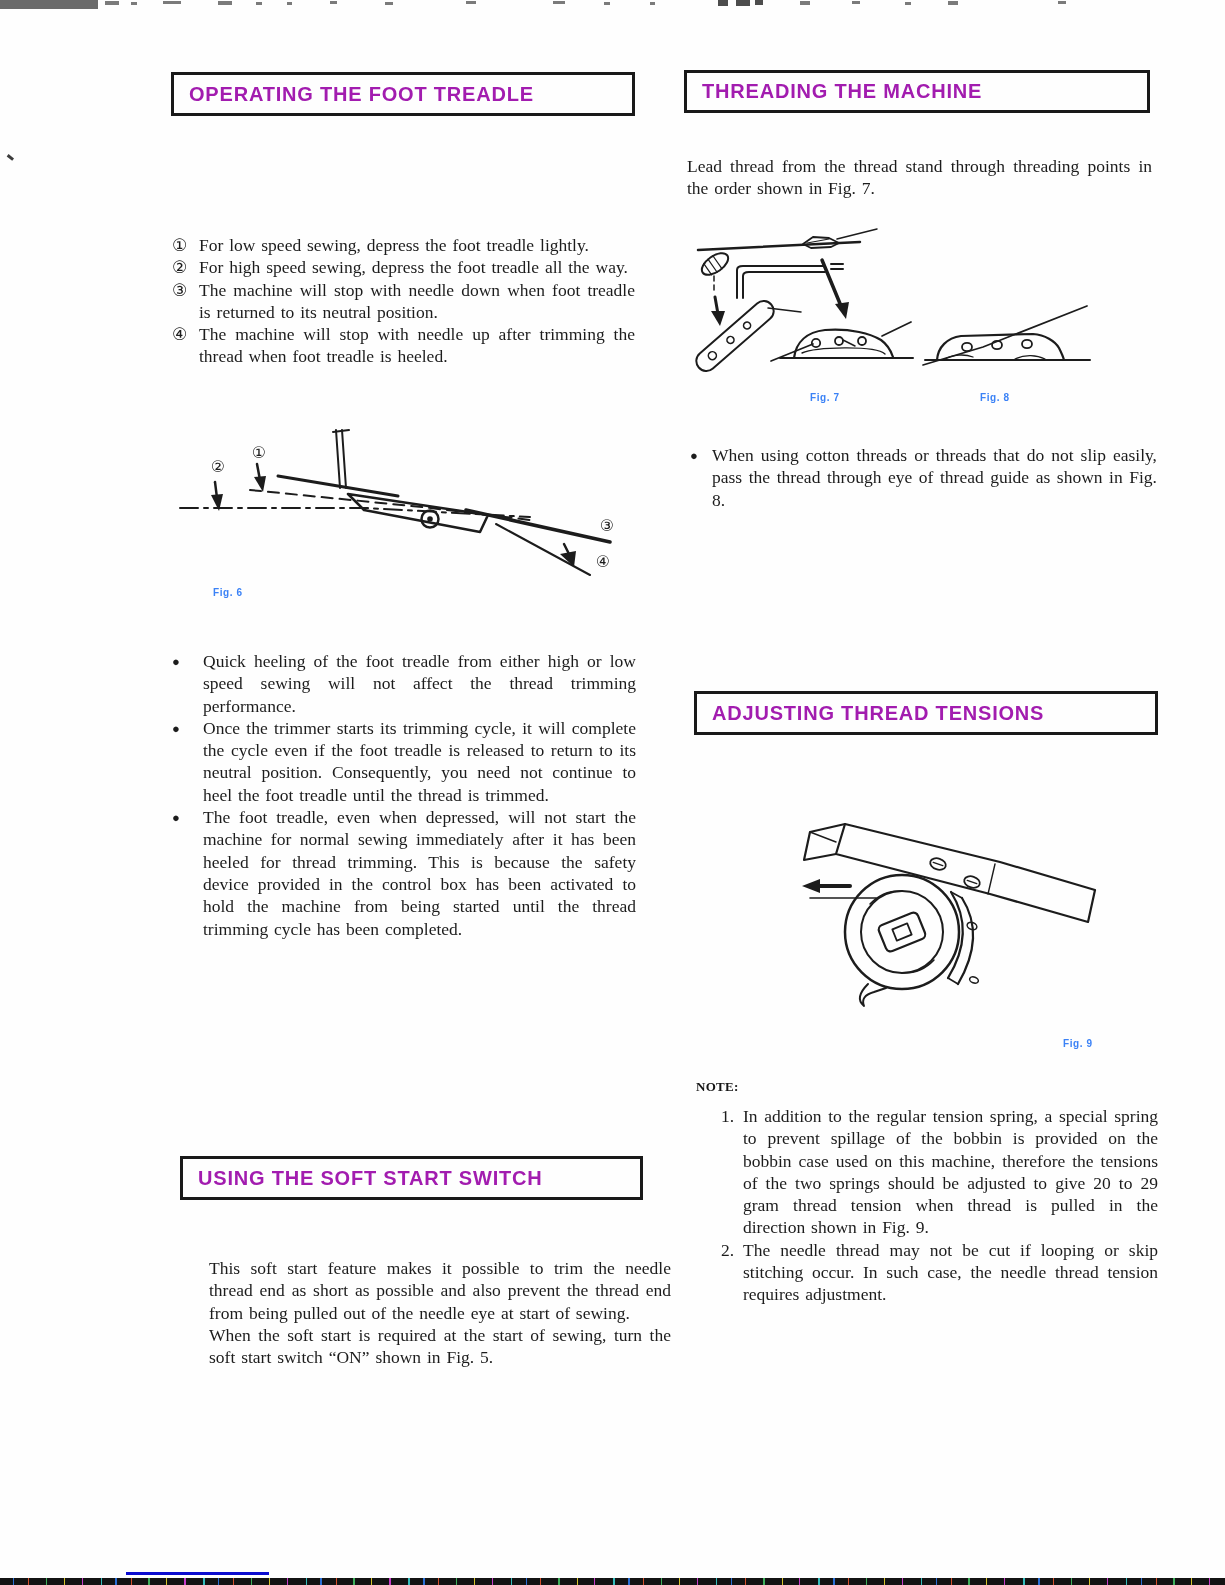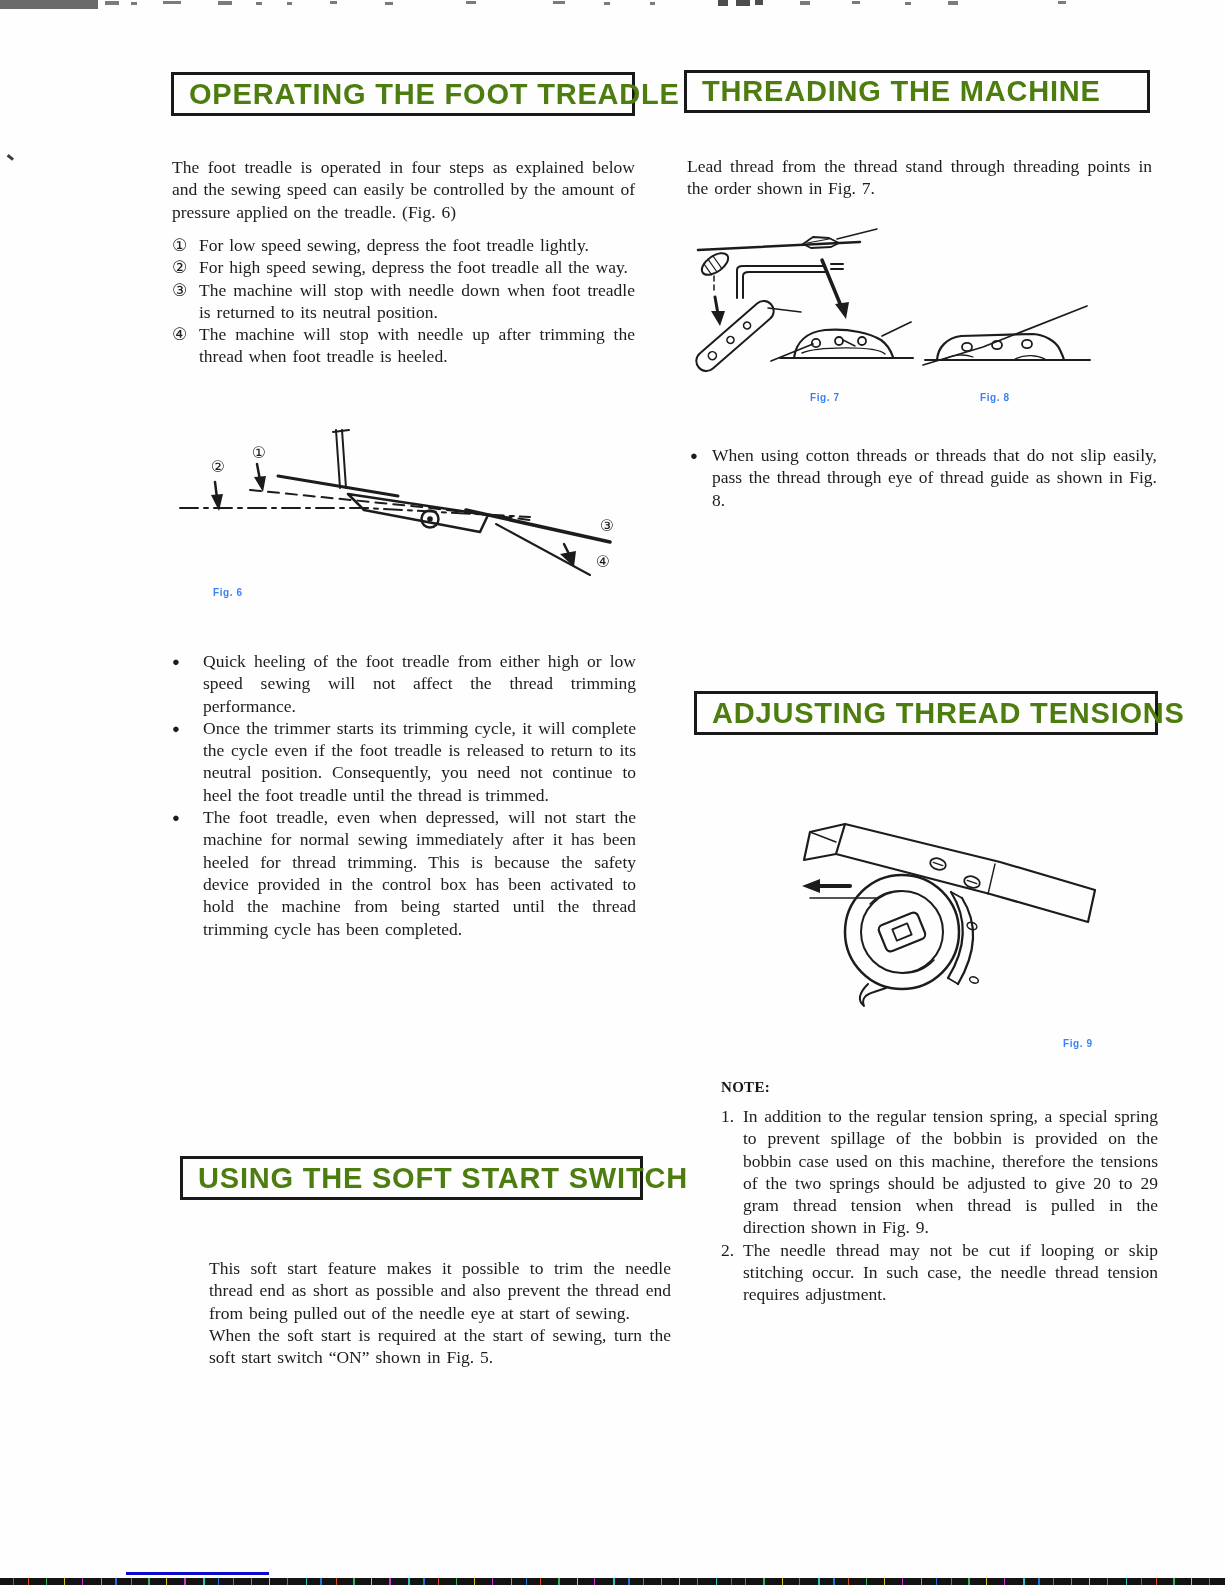--- a/index.html
+++ b/index.html
@@ -1,33 +1,33 @@
 <!DOCTYPE html>
 <html><head>
 <meta charset="utf-8">
 <title>Document</title>
 <style>
   html,body{margin:0;padding:0;background:#ffffff;}
   .page{position:relative;width:1225px;height:1585px;background:#fefefe;overflow:hidden;
         font-family:"Liberation Serif", serif;color:#1c1c1c;}
   .headbox{position:absolute;box-sizing:border-box;border:3px solid #191919;display:flex;align-items:center;
            padding-left:15px;font-family:"Liberation Sans", sans-serif;font-weight:bold;
-           font-size:29px;letter-spacing:0.8px;color:#4d7c0f;white-space:nowrap;text-align:center;}
+           font-size:20px;letter-spacing:0.8px;color:#a21caf;white-space:nowrap;text-align:center;}
   .para{position:absolute;text-align:justify;font-size:17.5px;line-height:22.3px;word-spacing:1.5px;}
   .para p{margin:0;}
   .hl{position:absolute;display:flex;flex-direction:column;font-size:17.5px;line-height:22.3px;word-spacing:1.5px;}
   .row{display:flex;align-items:flex-start;}
   .mark{flex:0 0 27px;font-family:"DejaVu Sans", sans-serif;font-size:17px;line-height:22.3px;}
   .bdot{flex:0 0 31px;font-size:13px;line-height:22.3px;padding-top:1px;}
   .ndot{flex:0 0 22px;font-size:13px;line-height:22.3px;padding-top:1px;}
   .num{flex:0 0 22px;}
   .rtxt{flex:1;text-align:justify;}
   .figlabel{position:absolute;font-family:"Liberation Sans", sans-serif;font-weight:bold;
             font-size:10px;letter-spacing:0.6px;color:#3b82f6;}
-  .notehead{position:absolute;font-weight:bold;font-size:15px;letter-spacing:0.3px;color:#151515;margin-left:25px;}
+  .notehead{position:absolute;font-weight:bold;font-size:13px;letter-spacing:0.3px;color:#151515;}
   .figsvg{position:absolute;}
   .dash{position:absolute;background:#7b7b7b;}
   .dashdark{position:absolute;background:#4d4d4d;}
   .topbar{position:absolute;left:0;top:0;width:98px;height:9px;background:#6b6b6b;}
   .grave{position:absolute;left:7px;top:156px;width:7px;height:2.5px;background:#3d3d3d;transform:rotate(38deg);}
   .blueline{position:absolute;left:126px;top:1572px;width:143px;height:2.5px;background:#0b0bcf;}
   .botbar{position:absolute;left:0;top:1578px;width:1225px;height:7px;
     background:repeating-linear-gradient(90deg,
       #131313 0 13px, #2a6fd6 13px 14.5px, #131313 14.5px 28px, #d64f2a 28px 29px,
       #131313 29px 46px, #3fae5a 46px 47.5px, #131313 47.5px 64px, #d6c32a 64px 65px,
@@ -61,21 +61,20 @@
   <div class="dash" style="left:852px;top:1px;width:8px;height:3px;"></div>
   <div class="dash" style="left:905px;top:2px;width:6px;height:3px;"></div>
   <div class="dash" style="left:948px;top:1px;width:10px;height:4px;"></div>
   <div class="dash" style="left:1058px;top:1px;width:8px;height:3px;"></div>
   <div class="grave"></div>
 
   <div class="headbox" style="left:171px;top:72px;width:464px;height:44px;">
     <span>OPERATING THE FOOT TREADLE</span>
   </div>
 
-  <div class="para" style="left:172px;top:156px;width:463px;">The foot treadle is operated in four steps as explained below and the sewing speed can easily be controlled by the amount of pressure applied on the treadle. (Fig. 6)</div>
 
   <div class="hl" style="left:172px;top:234px;width:463px;">
     <div class="row">
       <span class="mark">①</span>
       <span class="rtxt">For low speed sewing, depress the foot treadle lightly.</span>
     </div>
     <div class="row">
       <span class="mark">②</span>
       <span class="rtxt">For high speed sewing, depress the foot treadle all the way.</span>
     </div>

